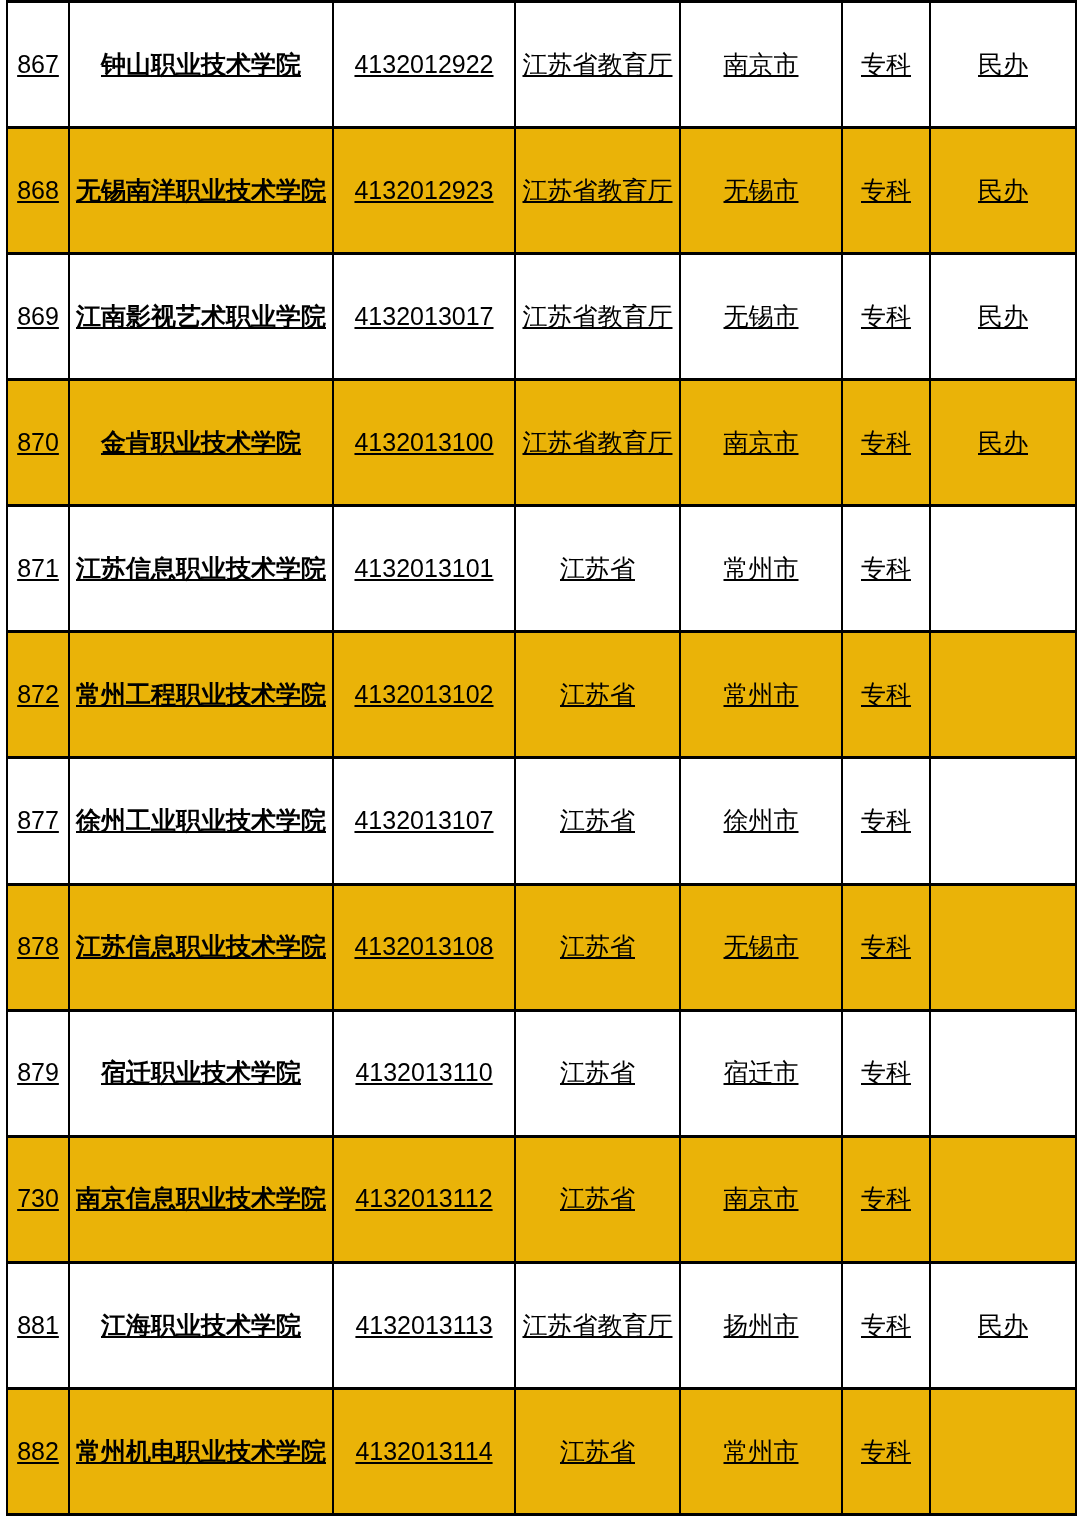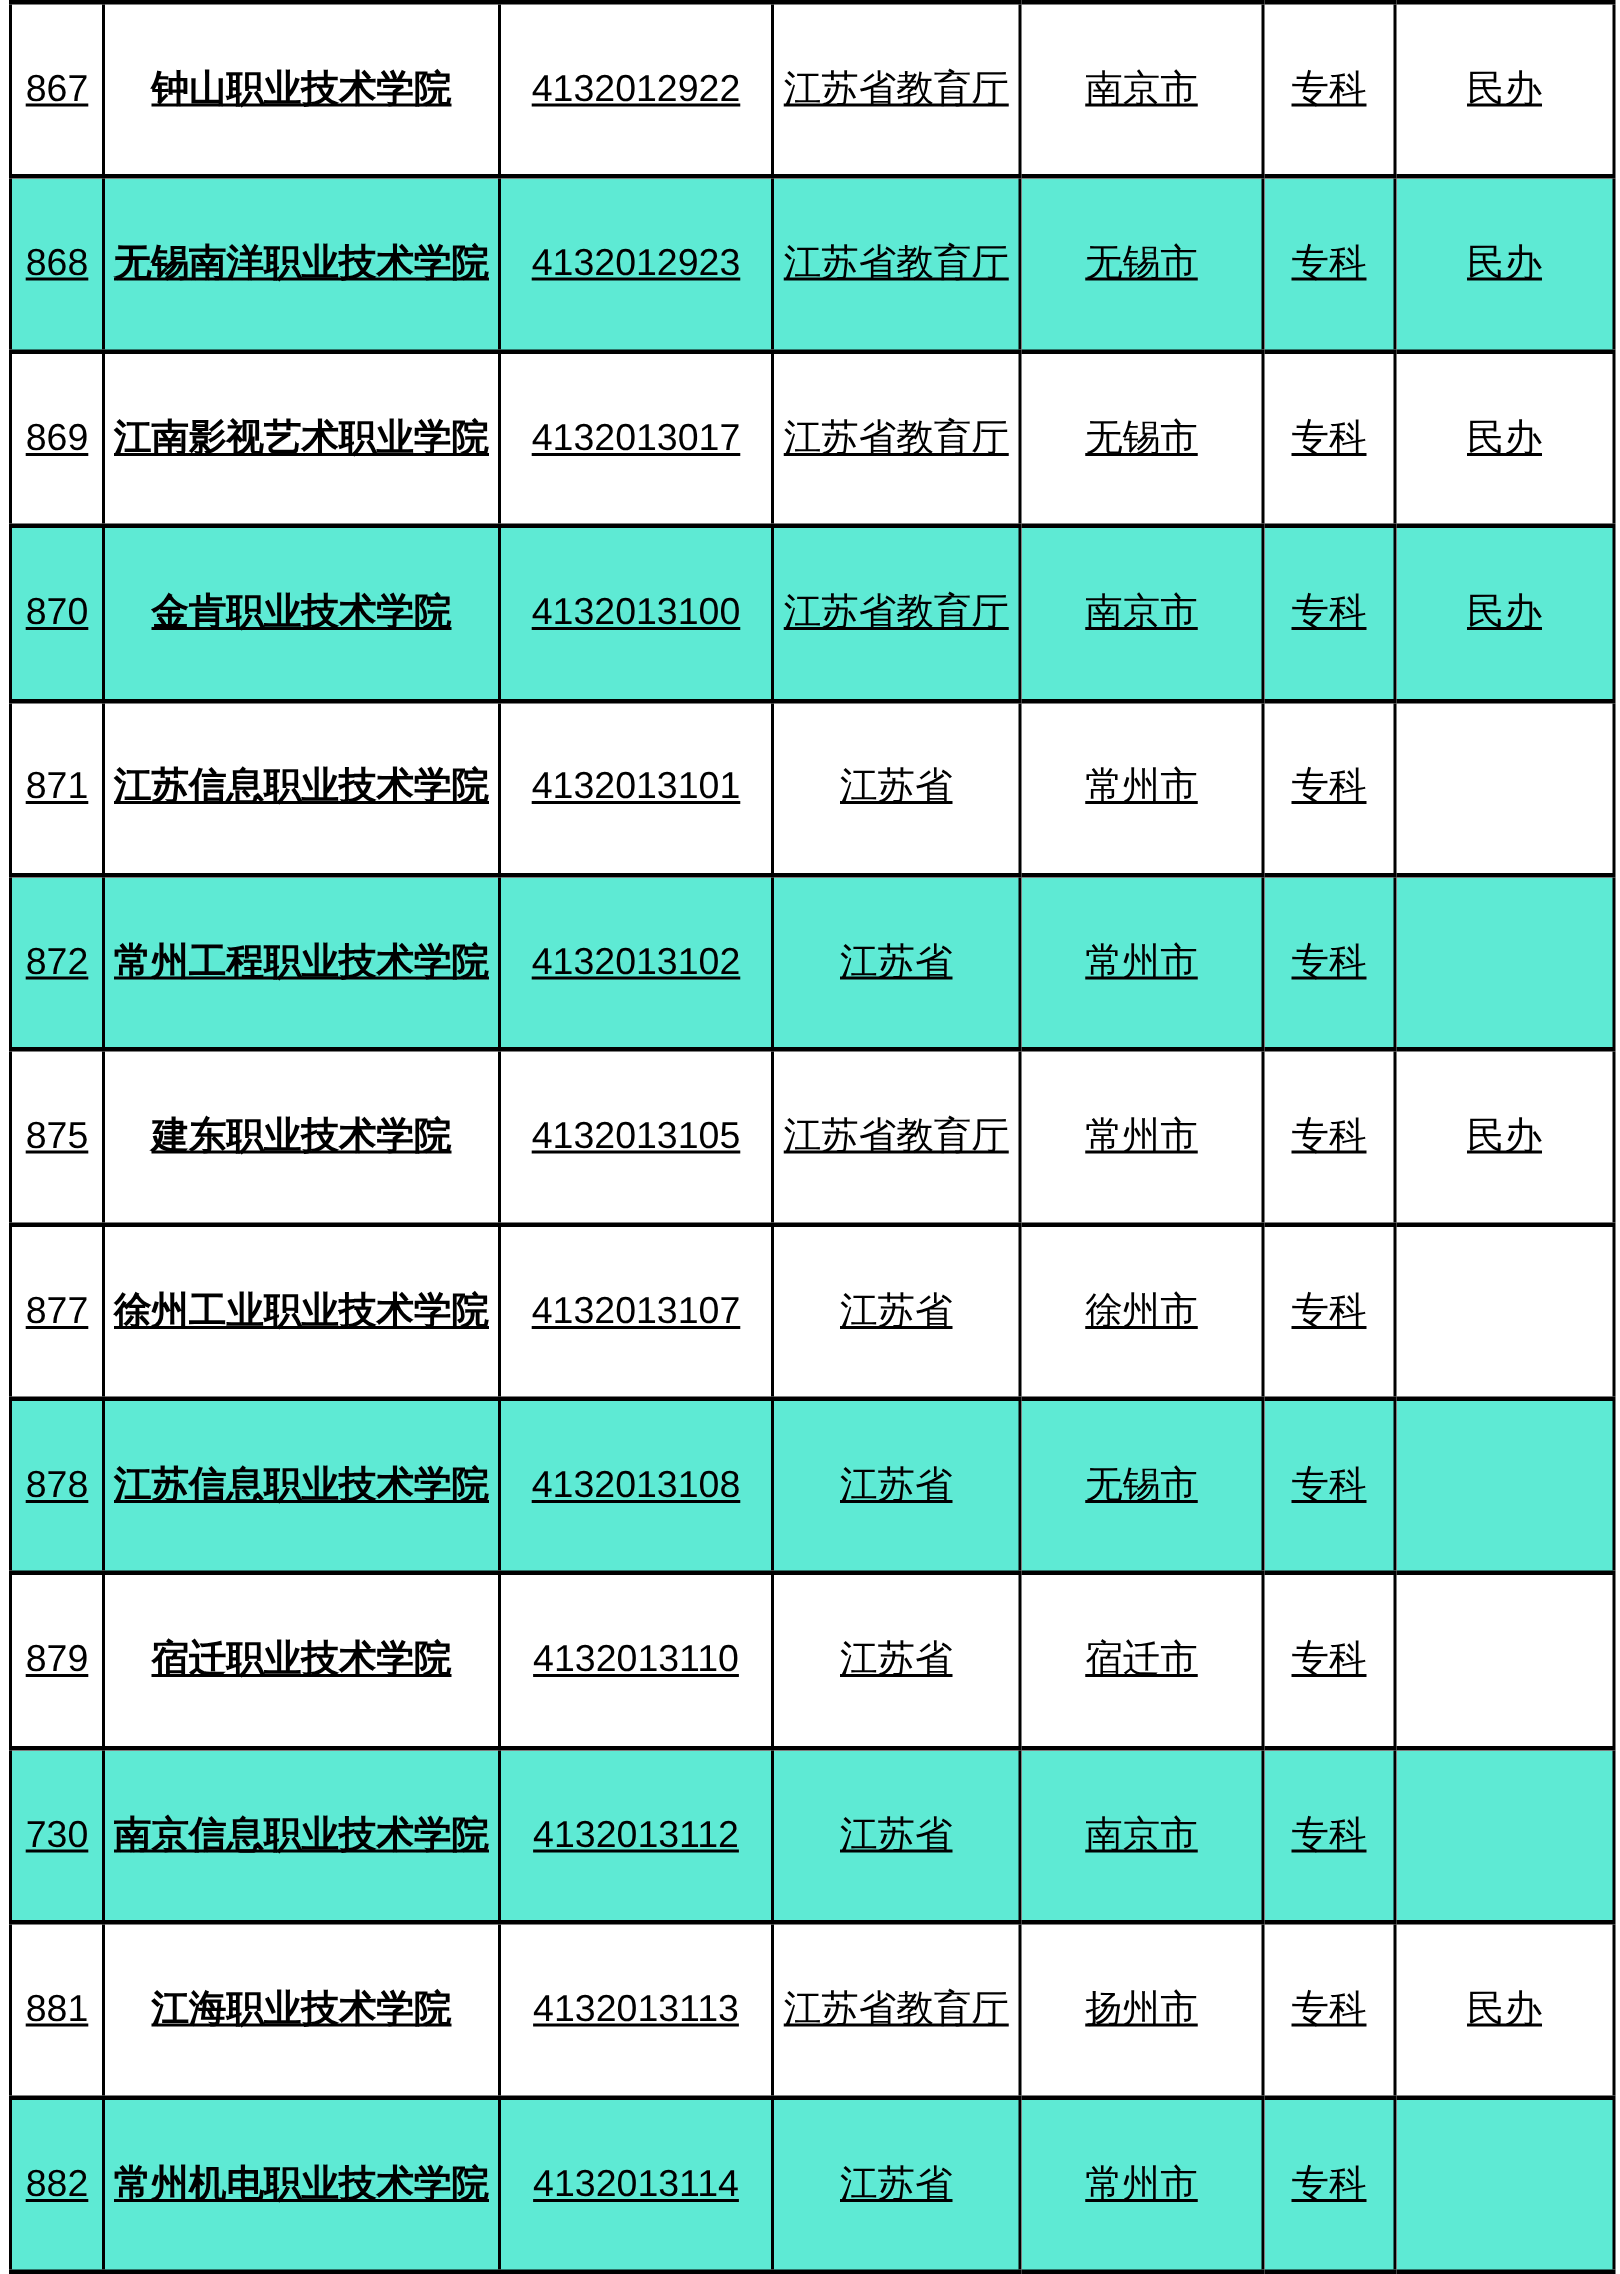--- a/index.html
+++ b/index.html
@@ -30,21 +30,21 @@
     color: #000000;
     padding: 2px 6px;
     overflow: hidden;
     word-break: break-all;
   }
   table.school-table tr {
     height: 94.75px;
     text-decoration: underline;
   }
   table.school-table tr.alt td {
-    background: #5eead4;
+    background: #eab308;
   }
   table.school-table td.name {
     font-weight: bold;
   }
   col.c-no     { width: 62px; }
   col.c-name   { width: 264px; }
   col.c-code   { width: 182px; }
   col.c-auth   { width: 165px; }
   col.c-city   { width: 162px; }
   col.c-level  { width: 88px; }
@@ -112,29 +112,20 @@
       <tr class="alt">
         <td>872</td>
         <td class="name">常州工程职业技术学院</td>
         <td>4132013102</td>
         <td>江苏省</td>
         <td>常州市</td>
         <td>专科</td>
         <td></td>
       </tr>
       <tr>
-        <td>875</td>
-        <td class="name">建东职业技术学院</td>
-        <td>4132013105</td>
-        <td>江苏省教育厅</td>
-        <td>常州市</td>
-        <td>专科</td>
-        <td>民办</td>
-      </tr>
-      <tr>
         <td>877</td>
         <td class="name">徐州工业职业技术学院</td>
         <td>4132013107</td>
         <td>江苏省</td>
         <td>徐州市</td>
         <td>专科</td>
         <td></td>
       </tr>
       <tr class="alt">
         <td>878</td>

